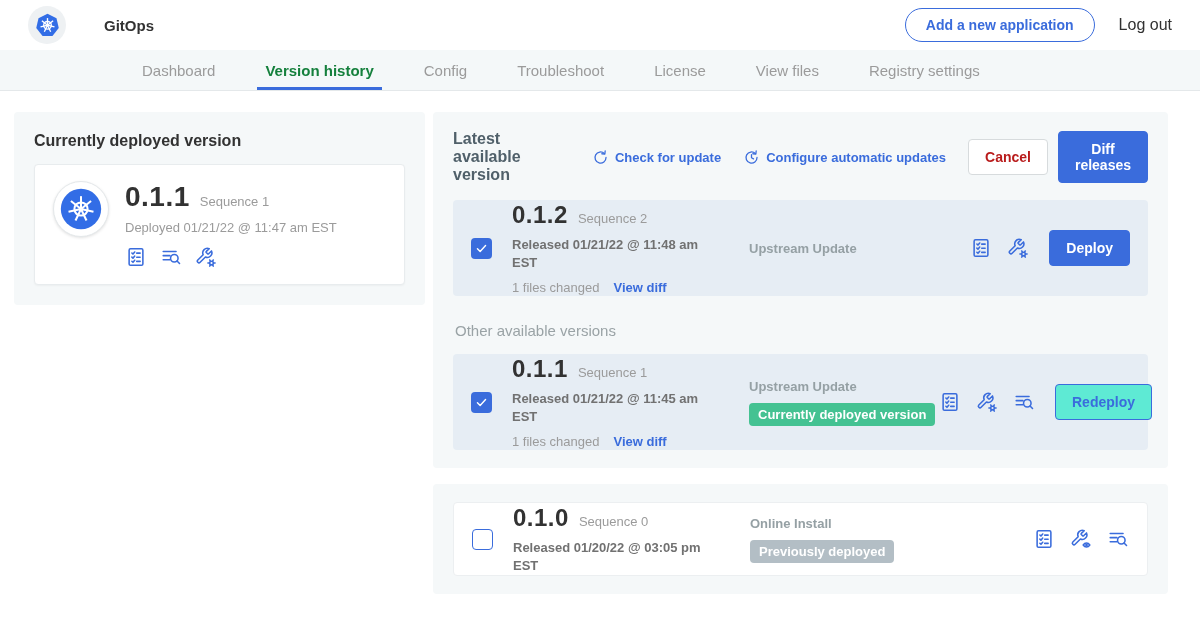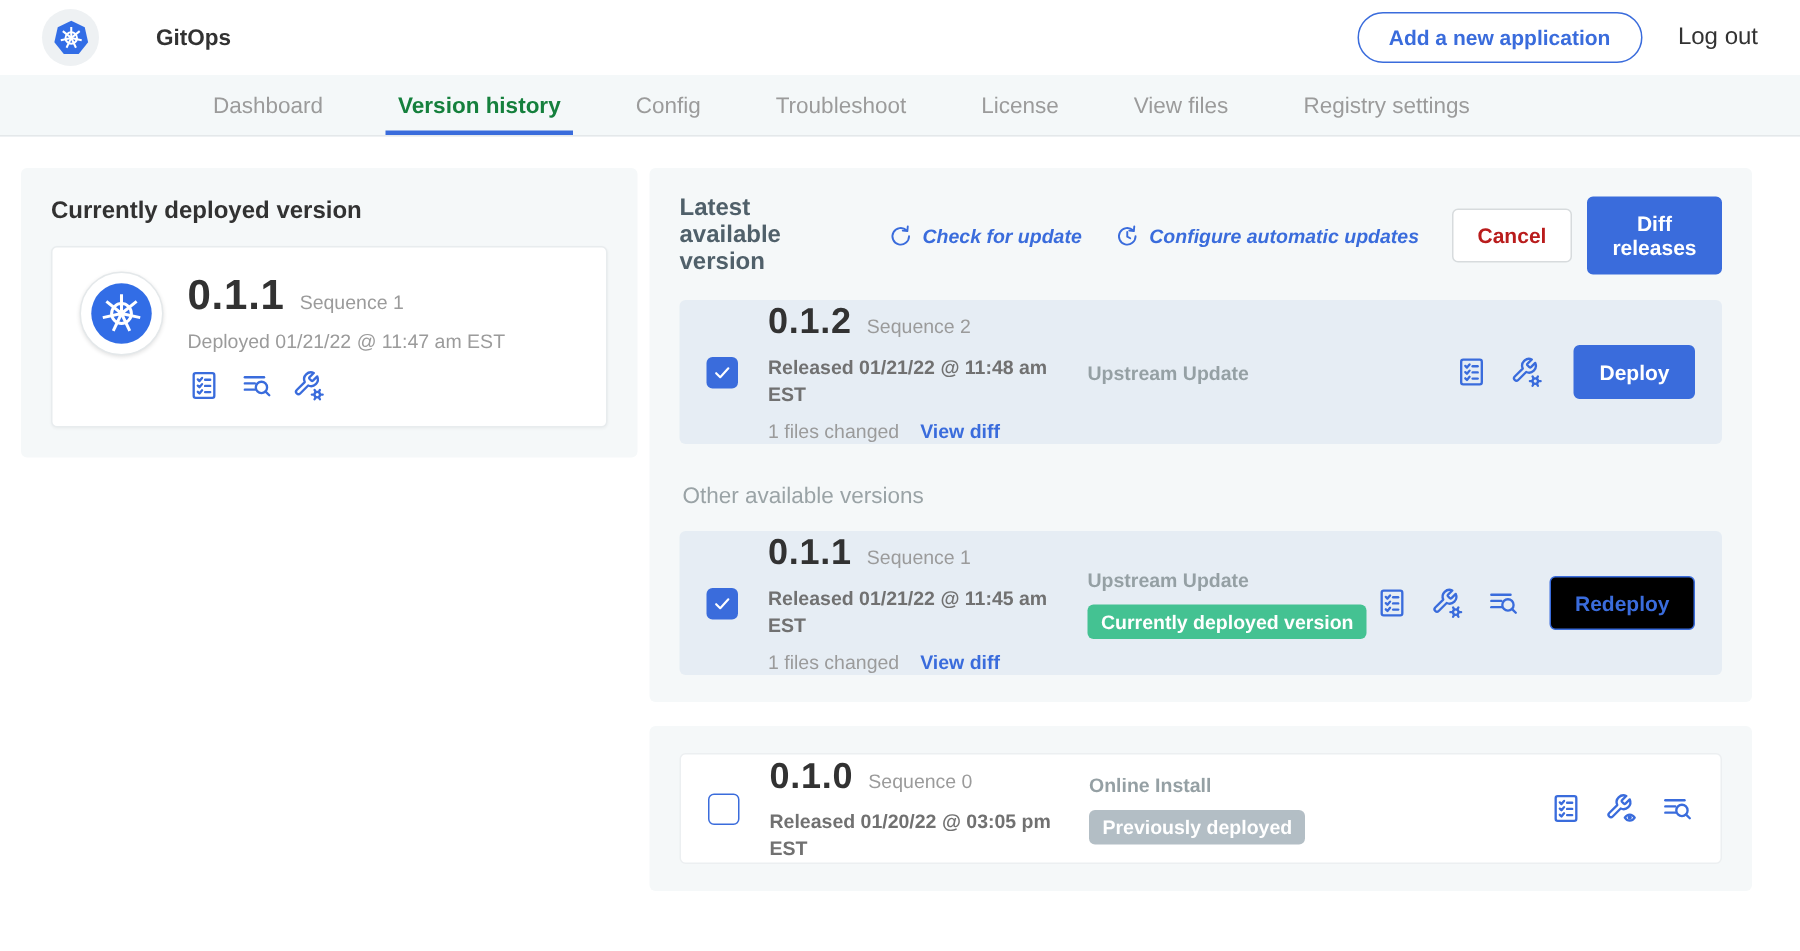--- a/index.html
+++ b/index.html
@@ -49,47 +49,47 @@
   .icon-row { display:flex; align-items:center; gap:13px; margin-top:11px; }
   .act-icon { width:22px; height:22px; cursor:pointer; flex:none; }
   .act-icon svg { width:100%; height:100%; stroke:#3a6cdc; fill:none;
     stroke-width:1.7; stroke-linecap:round; stroke-linejoin:round; }
 
   
   .right-sec { padding:18px 20px; }
   .right-head { display:flex; align-items:center; }
   .right-title { font-size:16px; font-weight:700; color:#50606a; margin-right:24px; }
   .link-action { display:flex; align-items:center; gap:6px; color:#3a6cdc; font-size:13px;
-    font-weight:700; cursor:pointer; margin-right:22px; white-space:nowrap;font-style:italic; }
+    font-weight:700; cursor:pointer; margin-right:22px; white-space:nowrap; }
   .link-action svg { width:17px; height:17px; stroke:#3a6cdc; fill:none; stroke-width:1.8;
     stroke-linecap:round; stroke-linejoin:round; }
   .head-btns { margin-left:auto; display:flex; align-items:center; gap:10px; }
   .btn { font-family:inherit; font-size:14px; font-weight:700; border-radius:4px; cursor:pointer;
     padding:9px 16px; }
   .btn-cancel { background:#fff; border:1px solid #d7dbdd; color:#b91c1c; }
   .btn-primary { background:#3a6cdc; border:1px solid #3a6cdc; color:#fff; }
-  .btn-secondary { background:#000000; border:1px solid #3a6cdc; color:#3a6cdc; }
+  .btn-secondary { background:#5eead4; border:1px solid #3a6cdc; color:#3a6cdc; }
 
   
   .version-row { border-radius:4px; padding:1px 18px; display:flex; align-items:center; }
   .row-selected { background:#e6edf4; }
   .row-plain { background:#fff; border:1px solid #eceff1; }
   .checkbox { width:21px; height:21px; border-radius:4px; flex:none; margin-right:20px;
     cursor:pointer; display:flex; align-items:center; justify-content:center; }
   .checkbox.checked { background:#3a6cdc; }
   .checkbox.unchecked { background:#fff; border:1.5px solid #3a6cdc; }
   .checkbox svg { width:13px; height:13px; stroke:#fff; fill:none; stroke-width:2.6;
     stroke-linecap:round; stroke-linejoin:round; }
   .ver-col { width:205px; flex:none; }
   .ver-number { font-size:24px; font-weight:800; color:#323232; letter-spacing:.5px; }
   .released { font-size:13px; font-weight:700; color:#717171; margin-top:7px; line-height:1.35; }
   .files-line { display:flex; align-items:center; gap:14px; margin-top:9px; }
   .files-changed { font-size:13px; color:#9b9b9b; }
   .view-diff { font-size:13px; font-weight:700; color:#3a6cdc; cursor:pointer; }
-  .src-col { width:190px; flex:none; margin-left:8px; }
+  .src-col { width:190px; flex:none; margin-left:32px; }
   .src-label { font-size:13px; font-weight:700; color:#95a0a4; }
   .badge { display:inline-block; margin-top:9px; font-size:13px; font-weight:700; color:#fff;
     padding:4px 9px; border-radius:4px; white-space:nowrap; }
   .badge-green { background:#44c292; }
   .badge-gray { background:#b3bec5; }
   .row-right { margin-left:auto; display:flex; align-items:center; gap:15px; }
   .row-right .btn { margin-left:5px; }
 
   .other-label { font-size:15px; color:#9aa3a6; margin:26px 2px 15px; }
   .gap-strip { height:16px; }

